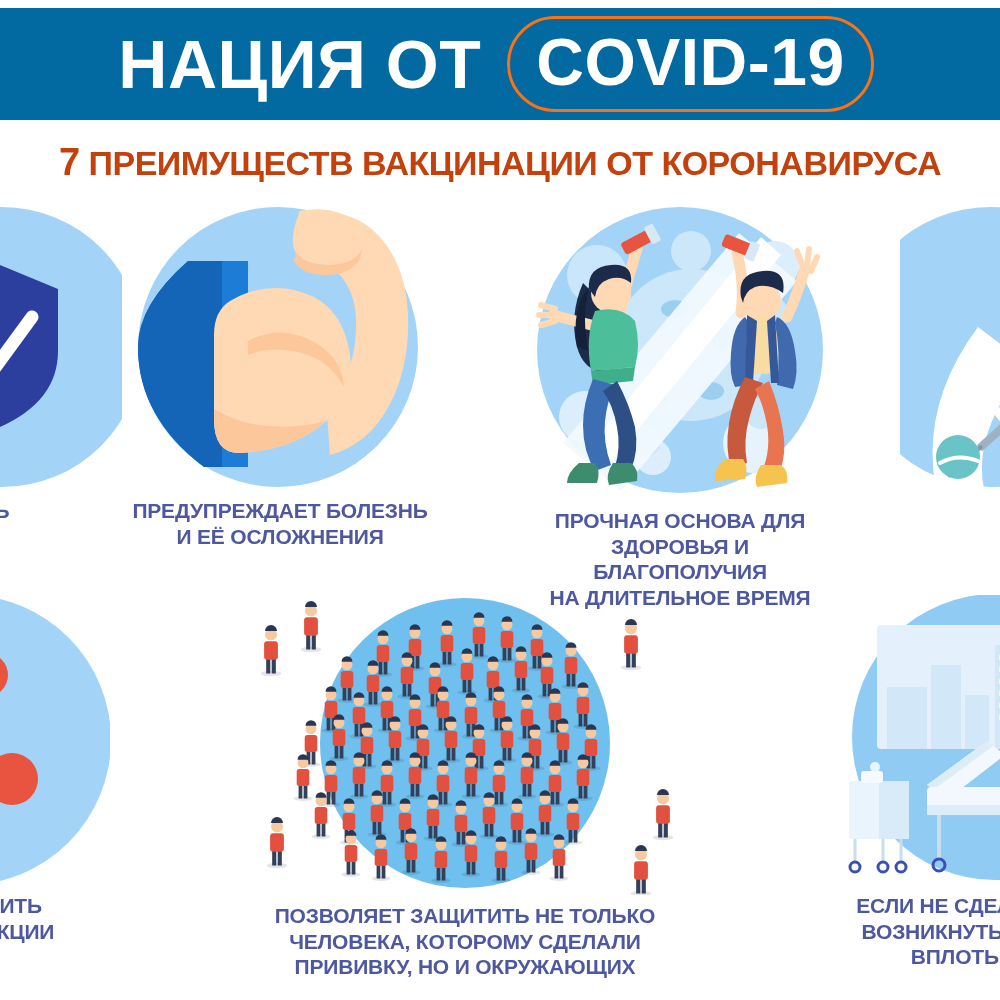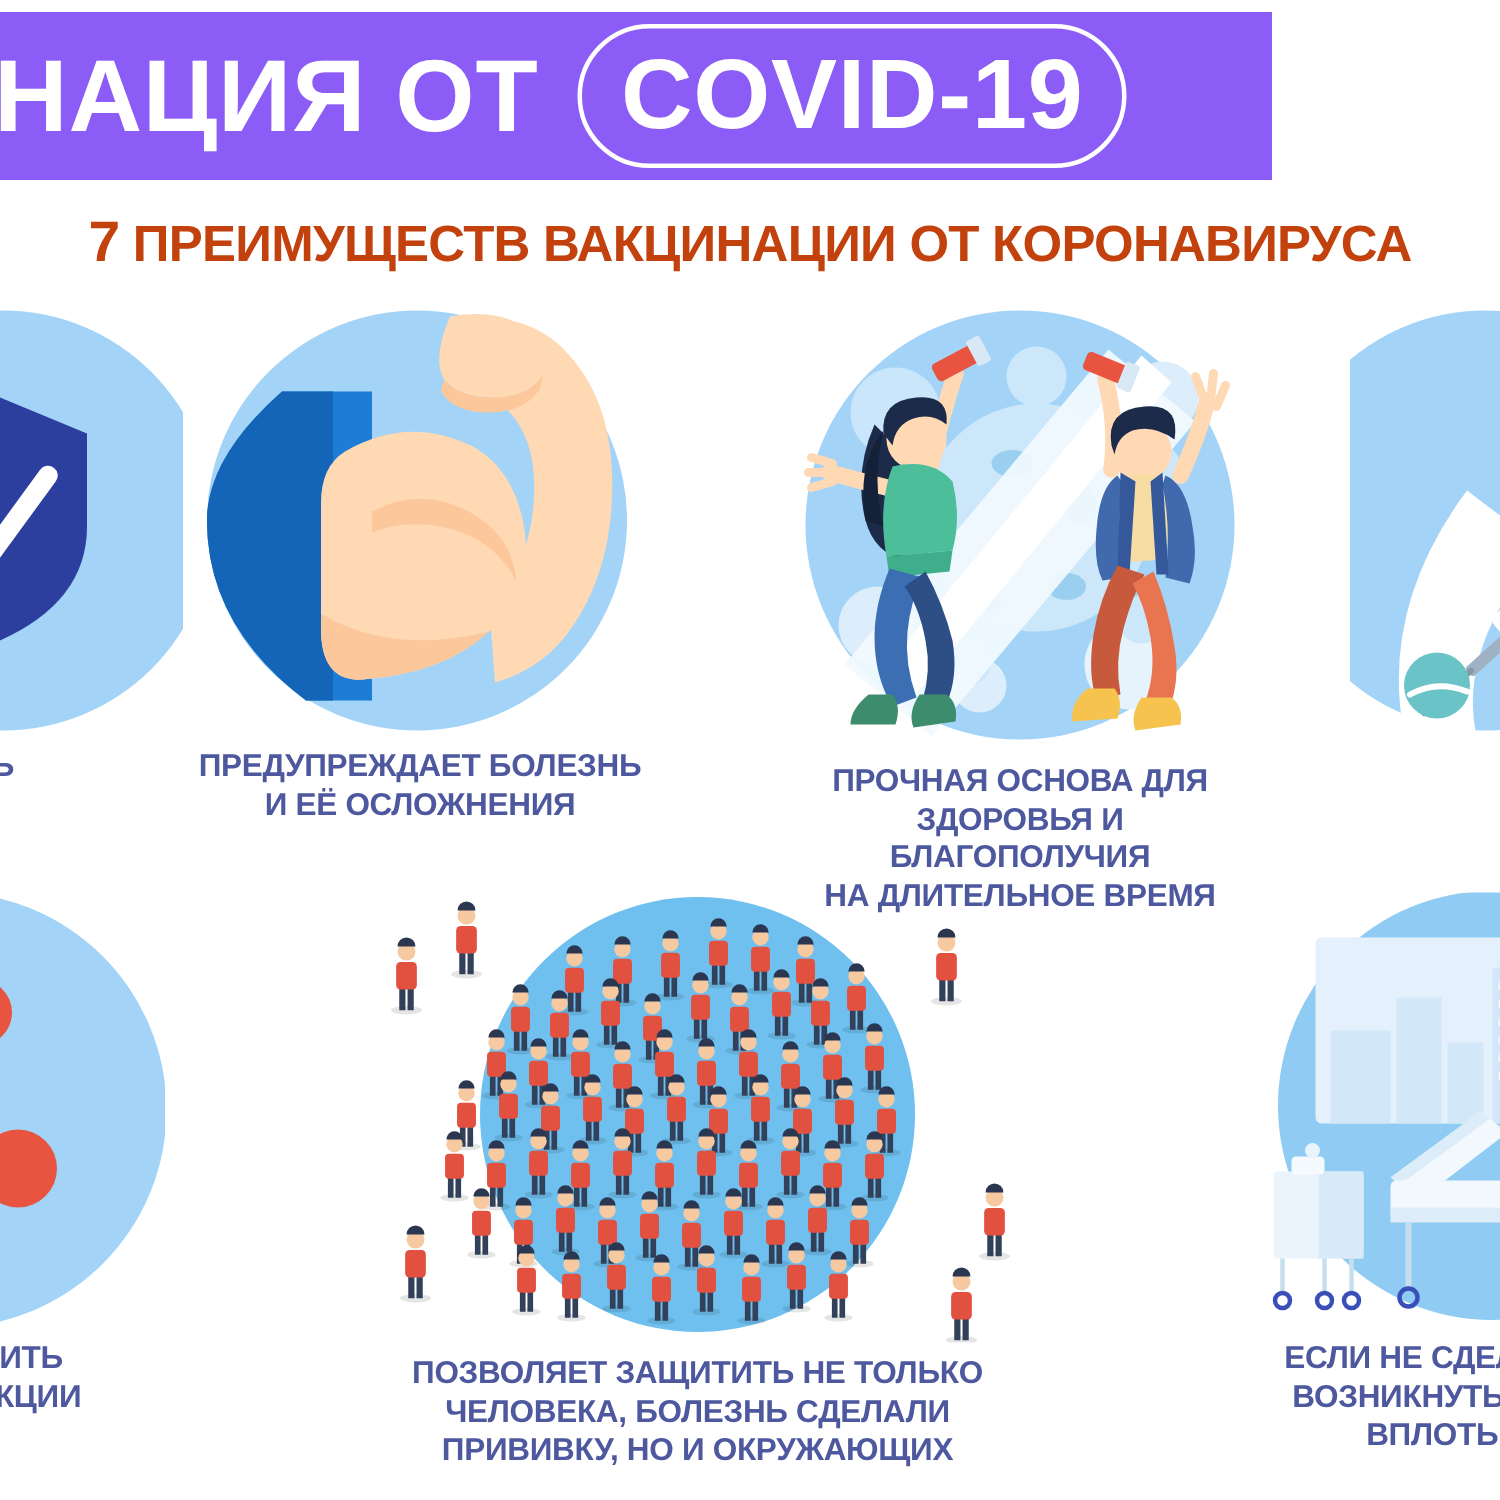--- a/index.html
+++ b/index.html
@@ -14,44 +14,45 @@
     overflow: hidden;
     font-family: "Liberation Sans", sans-serif;
     position: relative;
   }
 
   
   .banner {
     position: absolute;
     left: 0;
     top: 8px;
-    width: 848px;
+    width: 1000px;
     height: 112px;
-    background: #8b5cf6;
+    background: #0369a1;
     display: flex;
     align-items: center;
+    justify-content: center;
     overflow: hidden;
   }
   .banner-inner {
     display: flex;
     align-items: center;
     gap: 26px;
     white-space: nowrap;
     
     transform: translateX(-4px);
   }
   .banner-word {
     color: #ffffff;
     font-size: 68px;
     font-weight: 700;
     letter-spacing: 0.5px;
     line-height: 1;
   }
   .covid-pill {
-    border: 3px solid #ffffff;
+    border: 3px solid #f97316;
     border-radius: 60px;
     padding: 10px 26px 14px 26px;
     display: inline-block;
     line-height: 1;
   }
   .covid-pill .banner-word { font-size: 66px; }
 
   
   .subtitle {
     position: absolute;
@@ -604,21 +605,21 @@
             </g>
           <g class="vC lA hC sA" transform="translate(408,208) scale(1.15)">
               <use href="#p"></use>
             </g>
           <g class="vH lF hD sA" transform="translate(386,264) scale(1.15)">
               <use href="#p"></use>
             </g>
         </svg>
       </div>
       <div class="caption">ПОЗВОЛЯЕТ ЗАЩИТИТЬ НЕ ТОЛЬКО
-ЧЕЛОВЕКА, БОЛЕЗНЬ СДЕЛАЛИ
+ЧЕЛОВЕКА, КОТОРОМУ СДЕЛАЛИ
 ПРИВИВКУ, НО И ОКРУЖАЮЩИХ</div>
     </div>
 
     <div class="cell c7">
       <div class="art">
         <svg width="260" height="290" viewBox="0 0 260 290">
           <circle cx="160" cy="142" r="143" fill="#8FCBF2"></circle>
 
           <rect x="42" y="30" width="216" height="124" rx="4" fill="#E4F1FC"></rect>
           <g fill="#D2E7F8">

